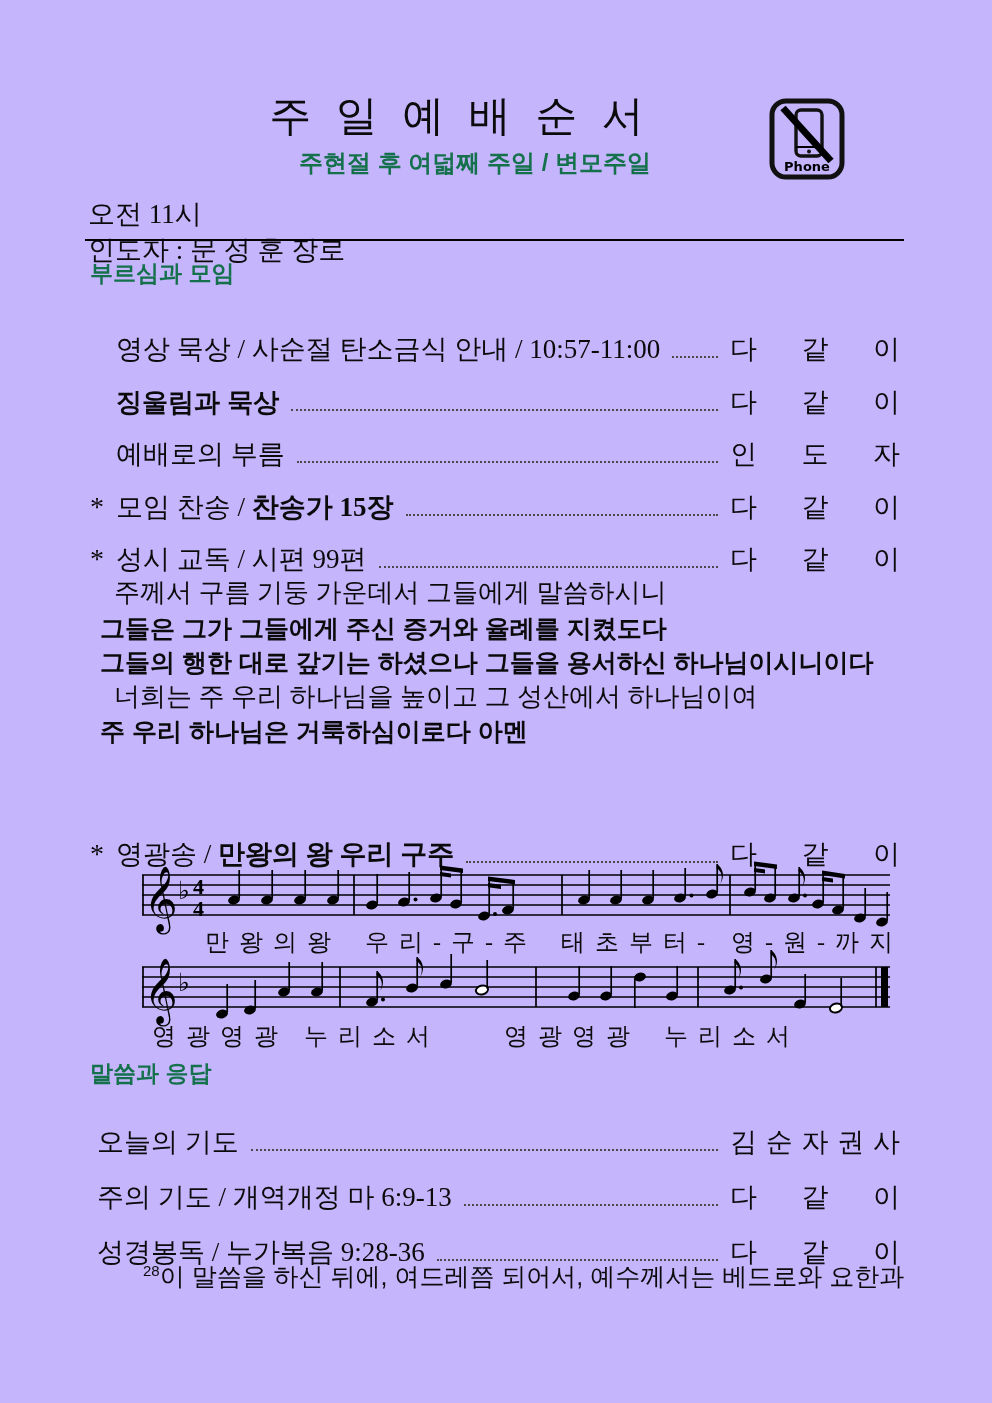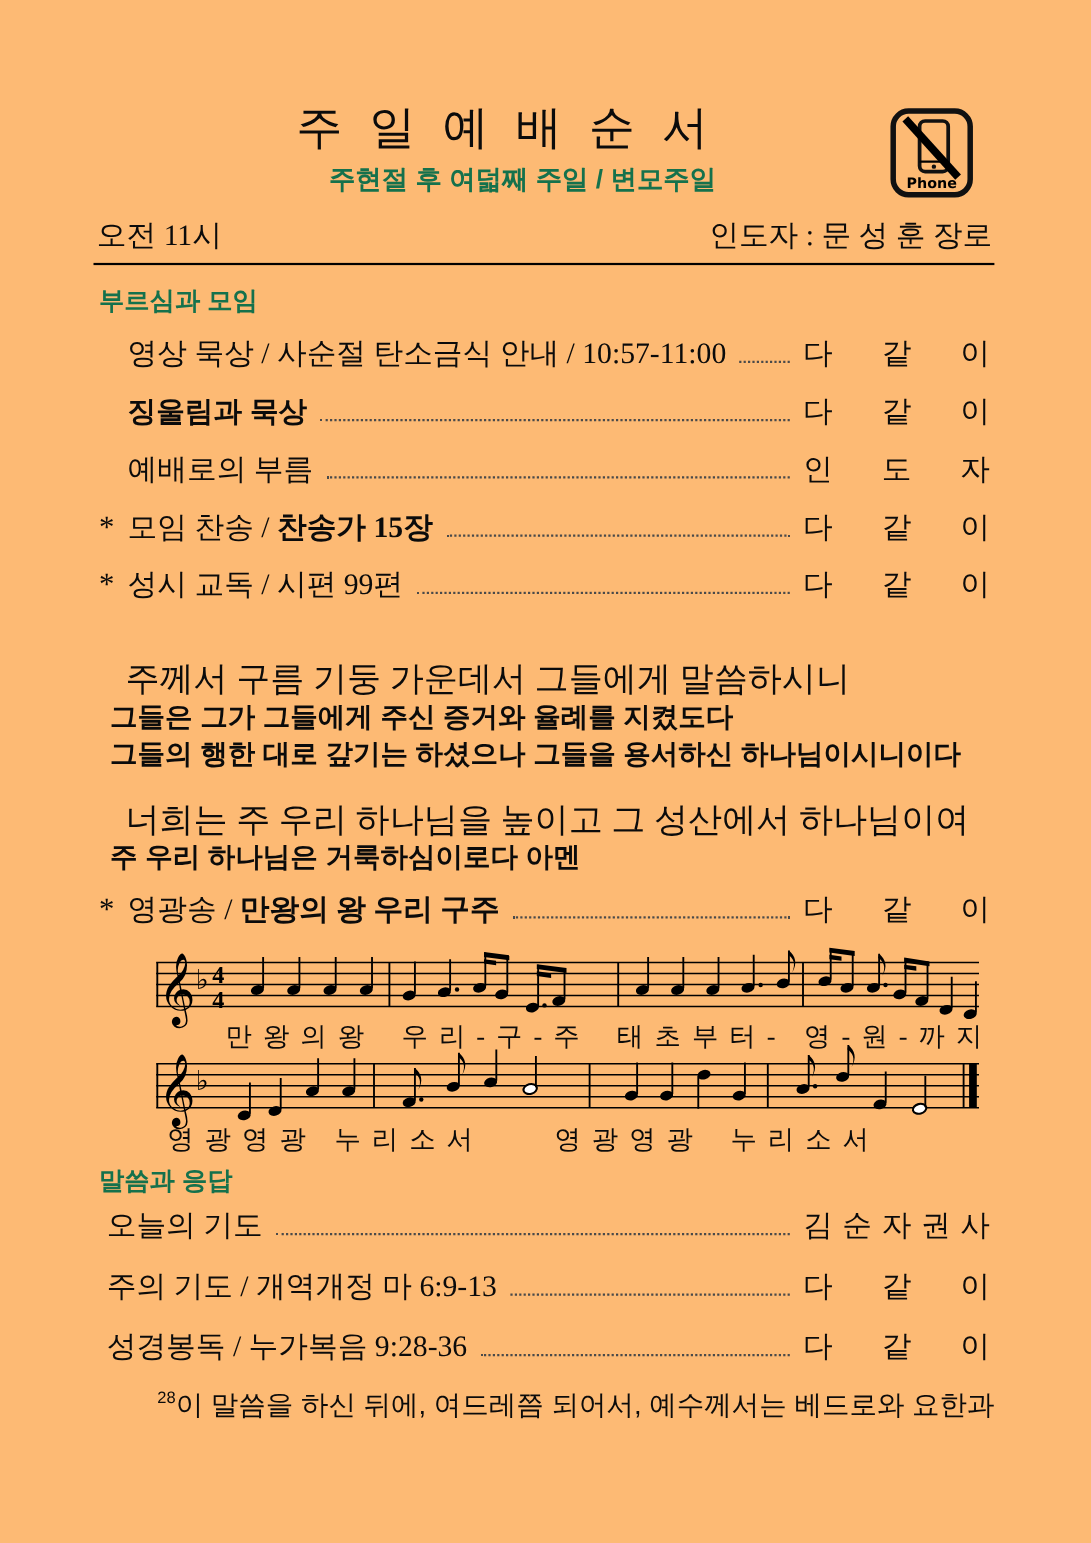--- a/index.html
+++ b/index.html
@@ -1,46 +1,46 @@
 <!DOCTYPE html>
 <html><head>
 <meta charset="utf-8">
 <style>
   html,body{margin:0;padding:0;background:#e8e8e8;}
-  .page{position:relative;width:992px;height:1403px;background:#fdba74;margin:0 auto;
+  .page{position:relative;width:992px;height:1403px;background:#c4b5fd;margin:0 auto;
         font-family:"Liberation Serif","DejaVu Serif",serif;color:#0b0b0b;overflow:hidden;}
   .sans{font-family:"Liberation Sans","DejaVu Sans",sans-serif;}
   .green{color:#15714c;}
 
   .title{position:absolute;top:88px;left:60px;width:800px;text-align:center;
          font-size:42px;font-weight:500;letter-spacing:7px;}
   .subtitle{position:absolute;top:147px;left:85px;width:780px;text-align:center;
             font-size:24px;font-weight:700;}
-  .phone-box{position:absolute;left:808px;top:97px;}
+  .phone-box{position:absolute;left:768px;top:97px;}
 
   .meta-row{position:absolute;left:88px;right:90px;top:196px;display:flex;
-            justify-content:space-between;font-size:27px;}
+            justify-content:space-between;font-size:27px;flex-direction:column;}
   .rule{position:absolute;left:85px;right:88px;top:239px;border-top:2.5px solid #000;}
 
   .sec-header{position:absolute;left:90px;width:820px;text-align:left;
               font-size:23px;font-weight:700;}
   .sec1{top:258px;} .sec2{top:1058px;}
 
   .prow{position:absolute;left:90px;right:92px;display:flex;align-items:baseline;
         font-size:27px;white-space:pre;}
   .prow .star{display:inline-block;width:26px;font-size:28px;}
   .prow2{left:97px;}
   .em-sans{font-family:"Liberation Sans","DejaVu Sans",sans-serif;font-weight:700;font-size:26px;}
   .em-serif{font-weight:700;}
   .leader{flex:1;border-bottom:2.5px dotted #4a4a4a;align-self:flex-end;
           margin:0 12px 9px 12px;min-width:18px;}
-  .who{display:inline-block;width:170px;text-align:justify;text-align-last:justify;}
+  .who{display:inline-block;width:170px;text-align:justify;text-align-last:justify;margin-top:28px;}
 
   .psalm{position:absolute;left:100px;top:576px;line-height:34.6px;}
-  .psalm .r{font-size:31px;padding-left:14px;margin-top:24px;}
+  .psalm .r{font-size:26px;padding-left:14px;}
   .psalm .b{font-family:"Liberation Sans","DejaVu Sans",sans-serif;font-weight:700;font-size:25px;}
 
   .staff-svg{position:absolute;left:138px;}
   .st1{top:858px;} .st2{top:950px;}
   .lyrics{position:absolute;white-space:pre;font-size:24px;letter-spacing:2px;}
   .ly1{left:205px;top:926px;} .ly2{left:152px;top:1020px;}
 
   .verse{position:absolute;left:143px;top:1260px;font-size:25px;}
   .verse sup{font-size:15px;}
 

